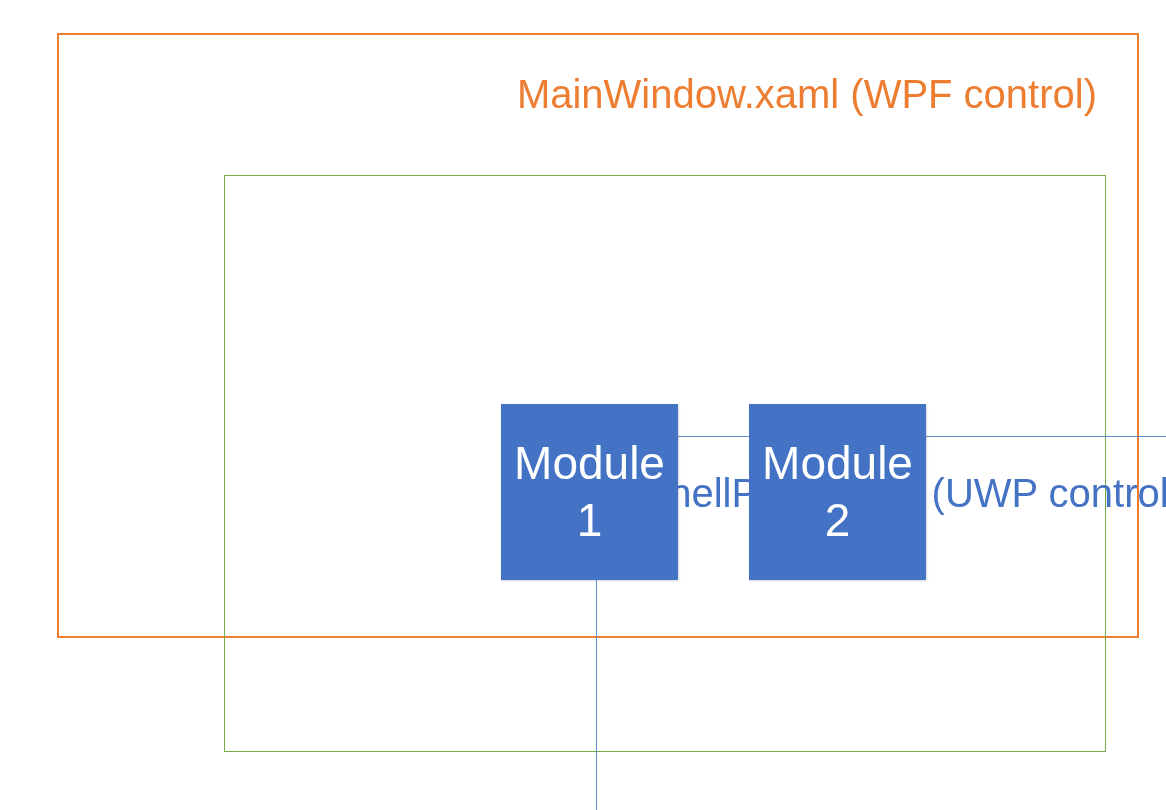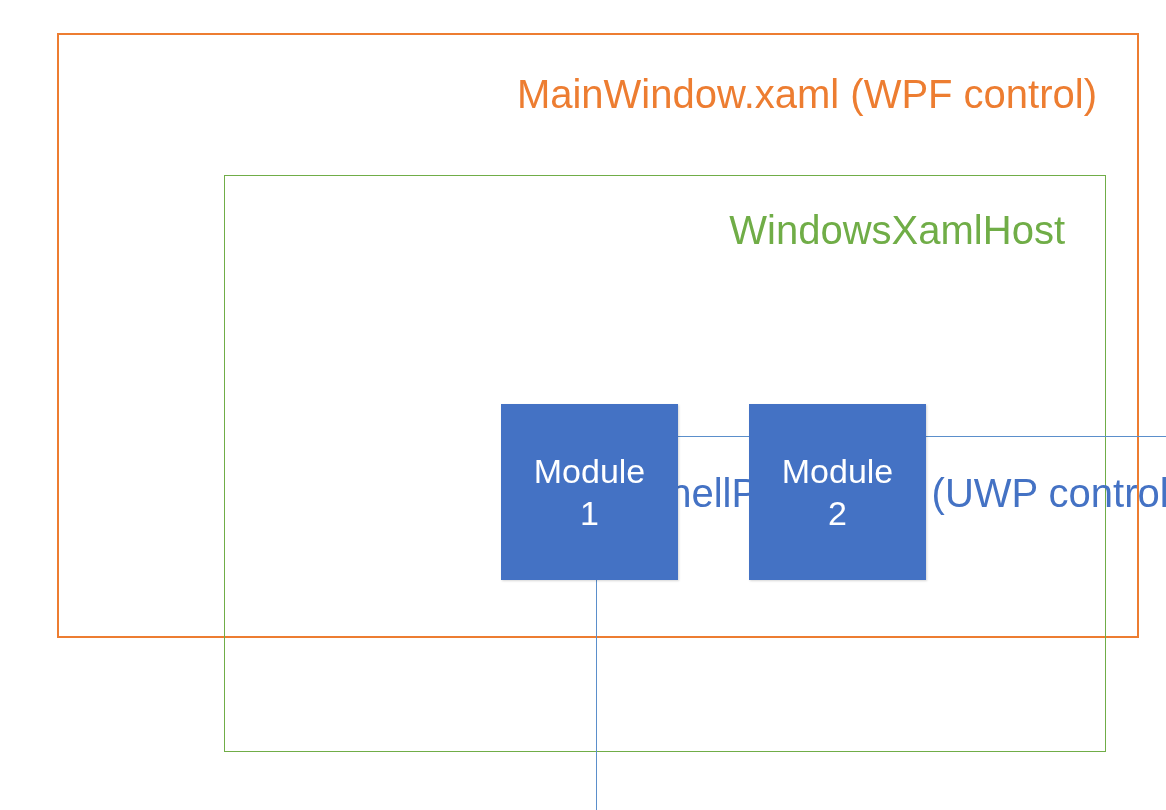--- a/index.html
+++ b/index.html
@@ -84,21 +84,21 @@
   .module {
     position: absolute;
     width: 177px;
     height: 176px;
     background: #4472C4;
     color: #ffffff;
     display: flex;
     flex-direction: column;
     align-items: center;
     justify-content: center;
-    font-size: 34px;
+    font-size: 46px;
     line-height: 1.25;
     text-align: center;
     box-shadow: 1px 1px 2px rgba(0,0,0,0.16);
   }
   .module-1 { left: 501px; top: 404px; }
   .module-2 { left: 749px; top: 404px; }
 
   .module-name,
   .module-number {
     display: block;
@@ -108,21 +108,20 @@
 <body>
 
 <div id="canvas">
 
   <div class="box-wpf">
 
     <div class="box-label label-wpf">MainWindow.xaml (WPF control)</div>
 
     <div class="box-xamlhost">
 
-      <div class="box-label label-xamlhost">WindowsXamlHost</div>
 
       <div class="box-shellpage">
 
         <div class="box-label label-shellpage">ShellPage.xaml (UWP control)</div>
 
       </div>
 
     </div>
 
   </div>

